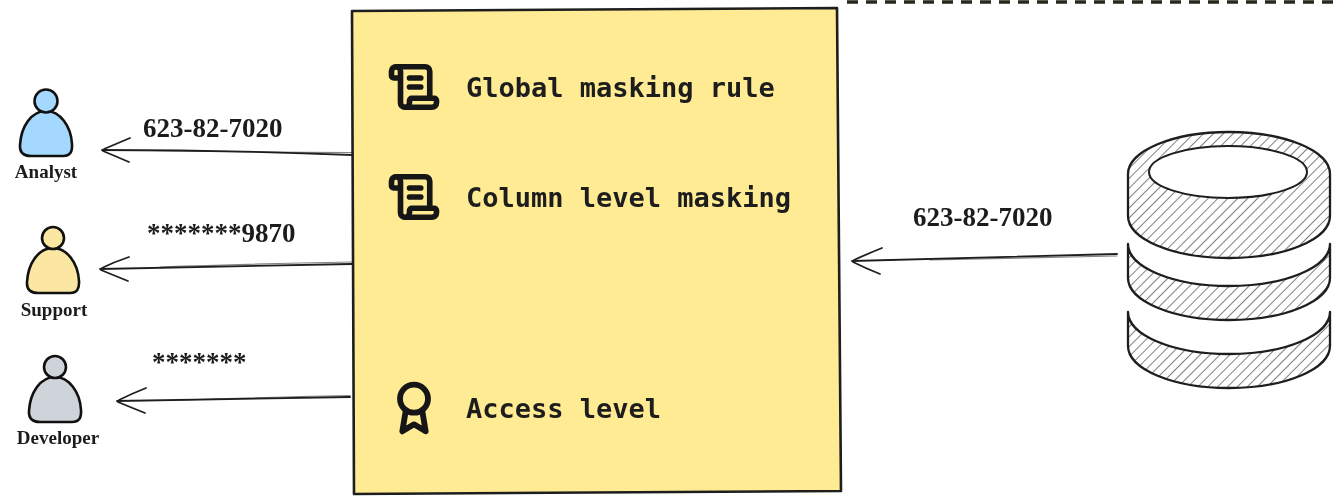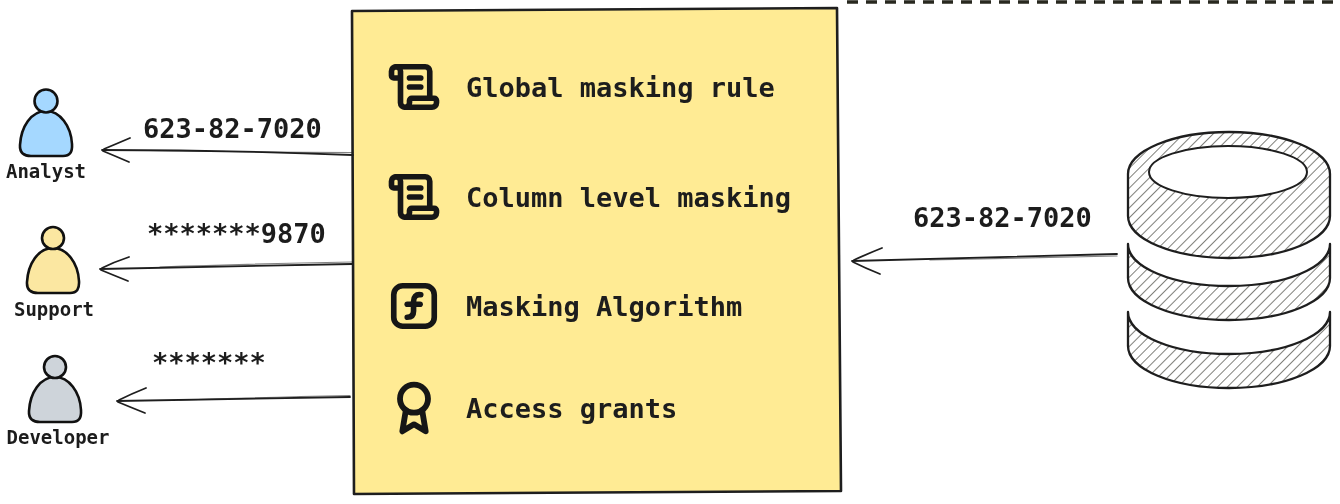--- a/index.html
+++ b/index.html
@@ -1,19 +1,19 @@
 <!DOCTYPE html>
 <html><head>
 <meta charset="utf-8">
 <style>
   html,body{margin:0;padding:0;background:#fff;}
   .stage{position:relative;width:1340px;height:504px;background:#ffffff;overflow:hidden;
          font-family:"DejaVu Sans Mono","Liberation Mono",monospace;color:#1c1c1c;}
   .layer{position:absolute;left:0;top:0;}
-  .txt{position:absolute;font-weight:700;line-height:1.15;white-space:pre;}
+  .txt{position:absolute;font-weight:700;line-height:1.15;white-space:pre;font-family:Liberation Serif, serif;}
   .arrow-label{font-size:27px;}
   .persona-label{font-size:19px;text-align:center;width:140px;}
   .box-item{position:absolute;left:386px;display:flex;align-items:center;height:58px;}
   .box-item .ic{width:56px;height:58px;flex:0 0 56px;display:flex;align-items:center;justify-content:center;}
   .box-item .lbl{font-size:27px;font-weight:700;margin-left:24px;color:#1d1d1d;}
   svg{display:block;}
 </style>
 </head>
 <body>
 
@@ -108,34 +108,24 @@
       <svg width="54" height="54" viewBox="0 0 24 24" fill="none" stroke="#161616" stroke-width="2.5" stroke-linecap="round" stroke-linejoin="round">
         <path d="M15 12h-5"></path>
           <path d="M15 8h-5"></path>
           <path d="M19 17V5a2 2 0 0 0-2-2H4"></path>
         <path d="M8 21h12a2 2 0 0 0 2-2v-1a1 1 0 0 0-1-1H11a1 1 0 0 0-1 1v1a2 2 0 1 1-4 0V5a2 2 0 1 0-4 0v2a1 1 0 0 0 1 1h3"></path>
       </svg>
     </span>
     <span class="lbl">Column level masking</span>
   </div>
 
-  <div class="box-item" style="top:277px;">
-    <span class="ic">
-      <svg width="54" height="54" viewBox="0 0 24 24" fill="none" stroke="#161616" stroke-width="2.5" stroke-linecap="round" stroke-linejoin="round">
-        <rect x="3" y="3" width="18" height="18" rx="4"></rect>
-        <path d="M9 17c2 0 2.8-1 2.8-2.8V10c0-2 1-3.3 3.2-3"></path>
-        <path d="M9 11.2h5.7"></path>
-      </svg>
-    </span>
-    <span class="lbl">Masking Algorithm</span>
-  </div>
 
   <div class="box-item" style="top:379px;">
     <span class="ic">
       <svg width="56" height="60" viewBox="0 0 24 24" fill="none" stroke="#161616" stroke-width="2.5" stroke-linecap="round" stroke-linejoin="round">
         <circle cx="12" cy="8" r="6"></circle>
         <path d="M15.477 12.89 17 22l-5-3-5 3 1.523-9.11"></path>
       </svg>
     </span>
-    <span class="lbl">Access grants</span>
+    <span class="lbl">Access level</span>
   </div>
 
 </div>
 
 </body></html>

